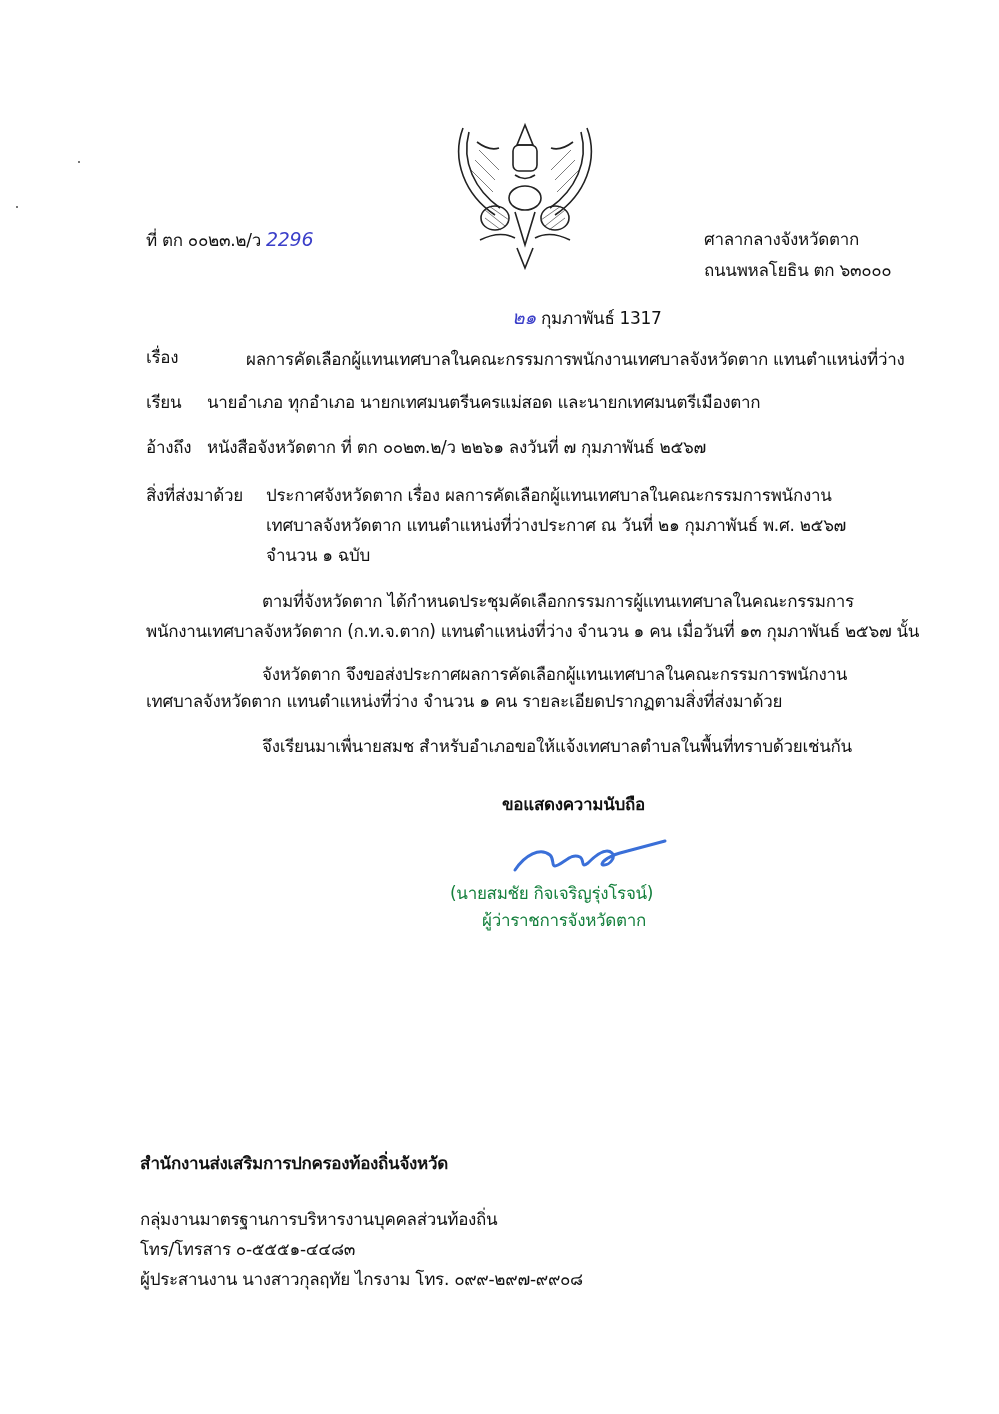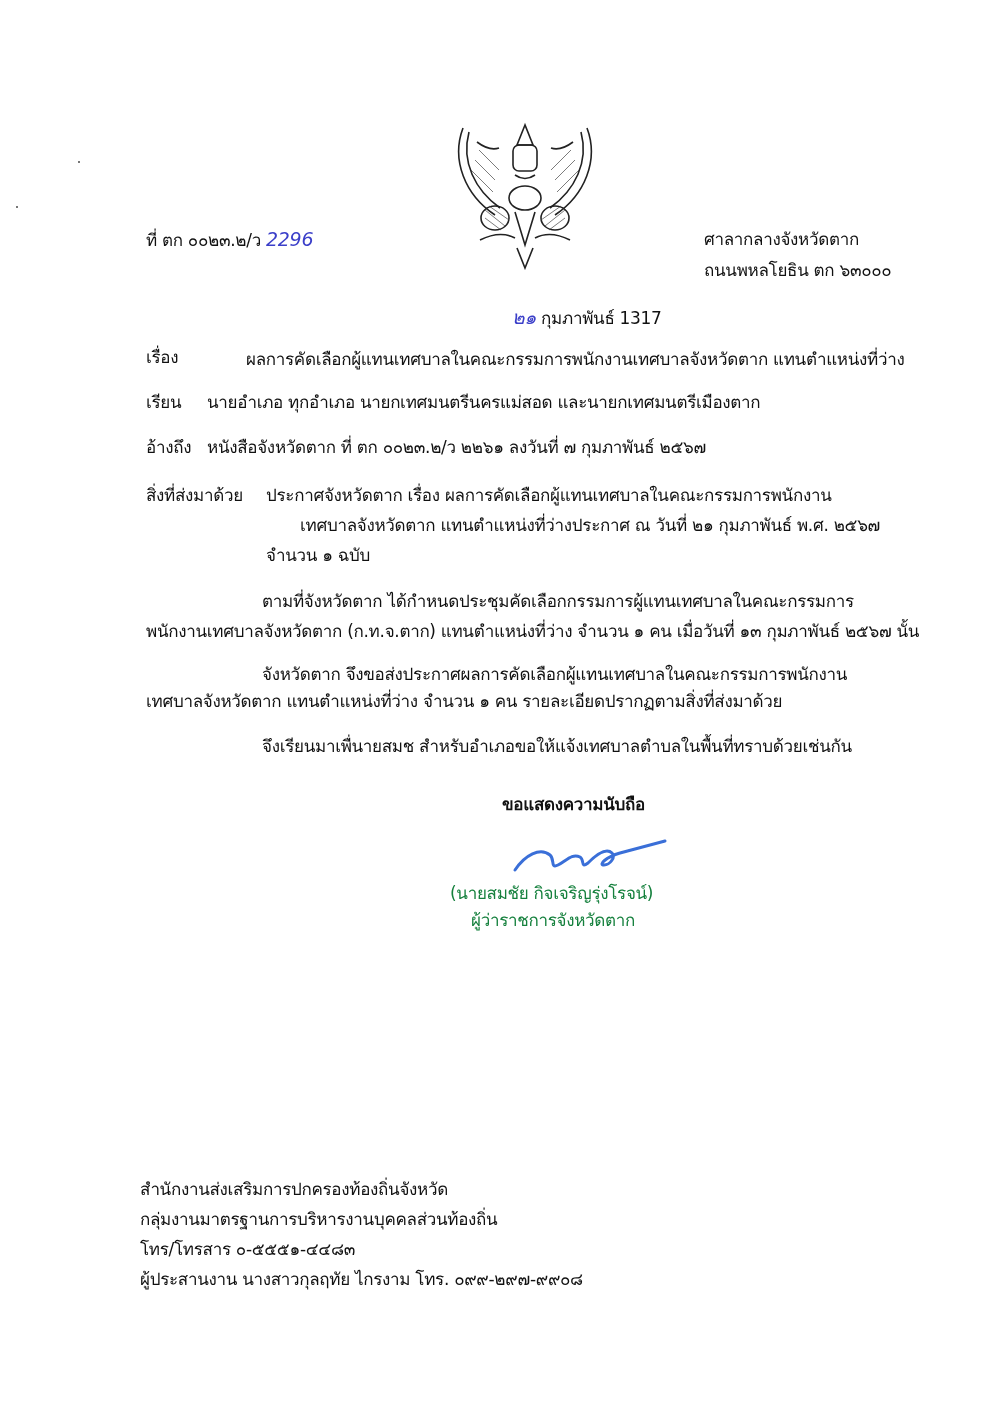--- a/index.html
+++ b/index.html
@@ -62,36 +62,36 @@
 <div class="t" style="left:207px;top:348px;margin-left:39px;">ผลการคัดเลือกผู้แทนเทศบาลในคณะกรรมการพนักงานเทศบาลจังหวัดตาก แทนตำแหน่งที่ว่าง</div>
 
 <div class="t" style="left:146px;top:391px;">เรียน</div>
 <div class="t" style="left:207px;top:391px;">นายอำเภอ ทุกอำเภอ นายกเทศมนตรีนครแม่สอด และนายกเทศมนตรีเมืองตาก</div>
 
 <div class="t" style="left:146px;top:436px;">อ้างถึง</div>
 <div class="t" style="left:207px;top:436px;">หนังสือจังหวัดตาก ที่ ตก ๐๐๒๓.๒/ว ๒๒๖๑  ลงวันที่ ๗ กุมภาพันธ์ ๒๕๖๗</div>
 
 <div class="t" style="left:146px;top:484px;">สิ่งที่ส่งมาด้วย</div>
 <div class="t" style="left:266px;top:484px;">ประกาศจังหวัดตาก เรื่อง ผลการคัดเลือกผู้แทนเทศบาลในคณะกรรมการพนักงาน</div>
-<div class="t" style="left:266px;top:514px;margin-left:34px;">เทศบาลจังหวัดตาก แทนตำแหน่งที่ว่างประกาศ ณ วันที่   ๒๑   กุมภาพันธ์ พ.ศ. ๒๕๖๗</div>
+<div class="t" style="left:266px;top:514px;">เทศบาลจังหวัดตาก แทนตำแหน่งที่ว่างประกาศ ณ วันที่   ๒๑   กุมภาพันธ์ พ.ศ. ๒๕๖๗</div>
 <div class="t" style="left:266px;top:544px;">จำนวน ๑ ฉบับ</div>
 
 <div class="t" style="left:262px;top:590px;">ตามที่จังหวัดตาก ได้กำหนดประชุมคัดเลือกกรรมการผู้แทนเทศบาลในคณะกรรมการ</div>
 <div class="t" style="left:146px;top:620px;">พนักงานเทศบาลจังหวัดตาก (ก.ท.จ.ตาก) แทนตำแหน่งที่ว่าง จำนวน ๑ คน เมื่อวันที่ ๑๓ กุมภาพันธ์ ๒๕๖๗ นั้น</div>
 
 <div class="t" style="left:262px;top:663px;">จังหวัดตาก จึงขอส่งประกาศผลการคัดเลือกผู้แทนเทศบาลในคณะกรรมการพนักงาน</div>
 <div class="t" style="left:146px;top:690px;text-align:center;">เทศบาลจังหวัดตาก แทนตำแหน่งที่ว่าง จำนวน ๑ คน รายละเอียดปรากฏตามสิ่งที่ส่งมาด้วย</div>
 
 <div class="t" style="left:262px;top:735px;">จึงเรียนมาเพื่นายสมช สำหรับอำเภอขอให้แจ้งเทศบาลตำบลในพื้นที่ทราบด้วยเช่นกัน</div>
 
 <div class="t" style="left:502px;top:793px;font-weight:bold;">ขอแสดงความนับถือ</div>
 
 <svg class="sig" viewBox="0 0 160 40">
   <path d="M5 35 C15 20 30 12 40 20 C45 24 40 34 48 30 C56 26 62 18 70 22 C75 25 70 34 78 28 C86 20 96 12 102 18 C106 22 100 30 94 30 C88 30 96 22 110 18 C125 14 140 10 155 6" fill="none" stroke="#3a6fd8" stroke-width="3" stroke-linecap="round"></path>
 </svg>
 
 <div class="t blue" style="left:450px;top:882px;">(นายสมชัย  กิจเจริญรุ่งโรจน์)</div>
-<div class="t blue" style="left:471px;top:909px;">ผู้ว่าราชการจังหวัดตาก</div>
+<div class="t blue" style="left:482px;top:909px;">ผู้ว่าราชการจังหวัดตาก</div>
 
-<div class="t" style="left:140px;top:1178px;">สำนักงานส่งเสริมการปกครองท้องถิ่นจังหวัด</div>
+<div class="t" style="left:140px;top:1152px;font-weight:bold;">สำนักงานส่งเสริมการปกครองท้องถิ่นจังหวัด</div>
 <div class="t" style="left:140px;top:1208px;">กลุ่มงานมาตรฐานการบริหารงานบุคคลส่วนท้องถิ่น</div>
 <div class="t" style="left:140px;top:1238px;">โทร/โทรสาร ๐-๕๕๕๑-๔๔๘๓</div>
 <div class="t" style="left:140px;top:1268px;">ผู้ประสานงาน นางสาวกุลฤทัย ไกรงาม โทร. ๐๙๙-๒๙๗-๙๙๐๘</div>
 
 </body></html>

